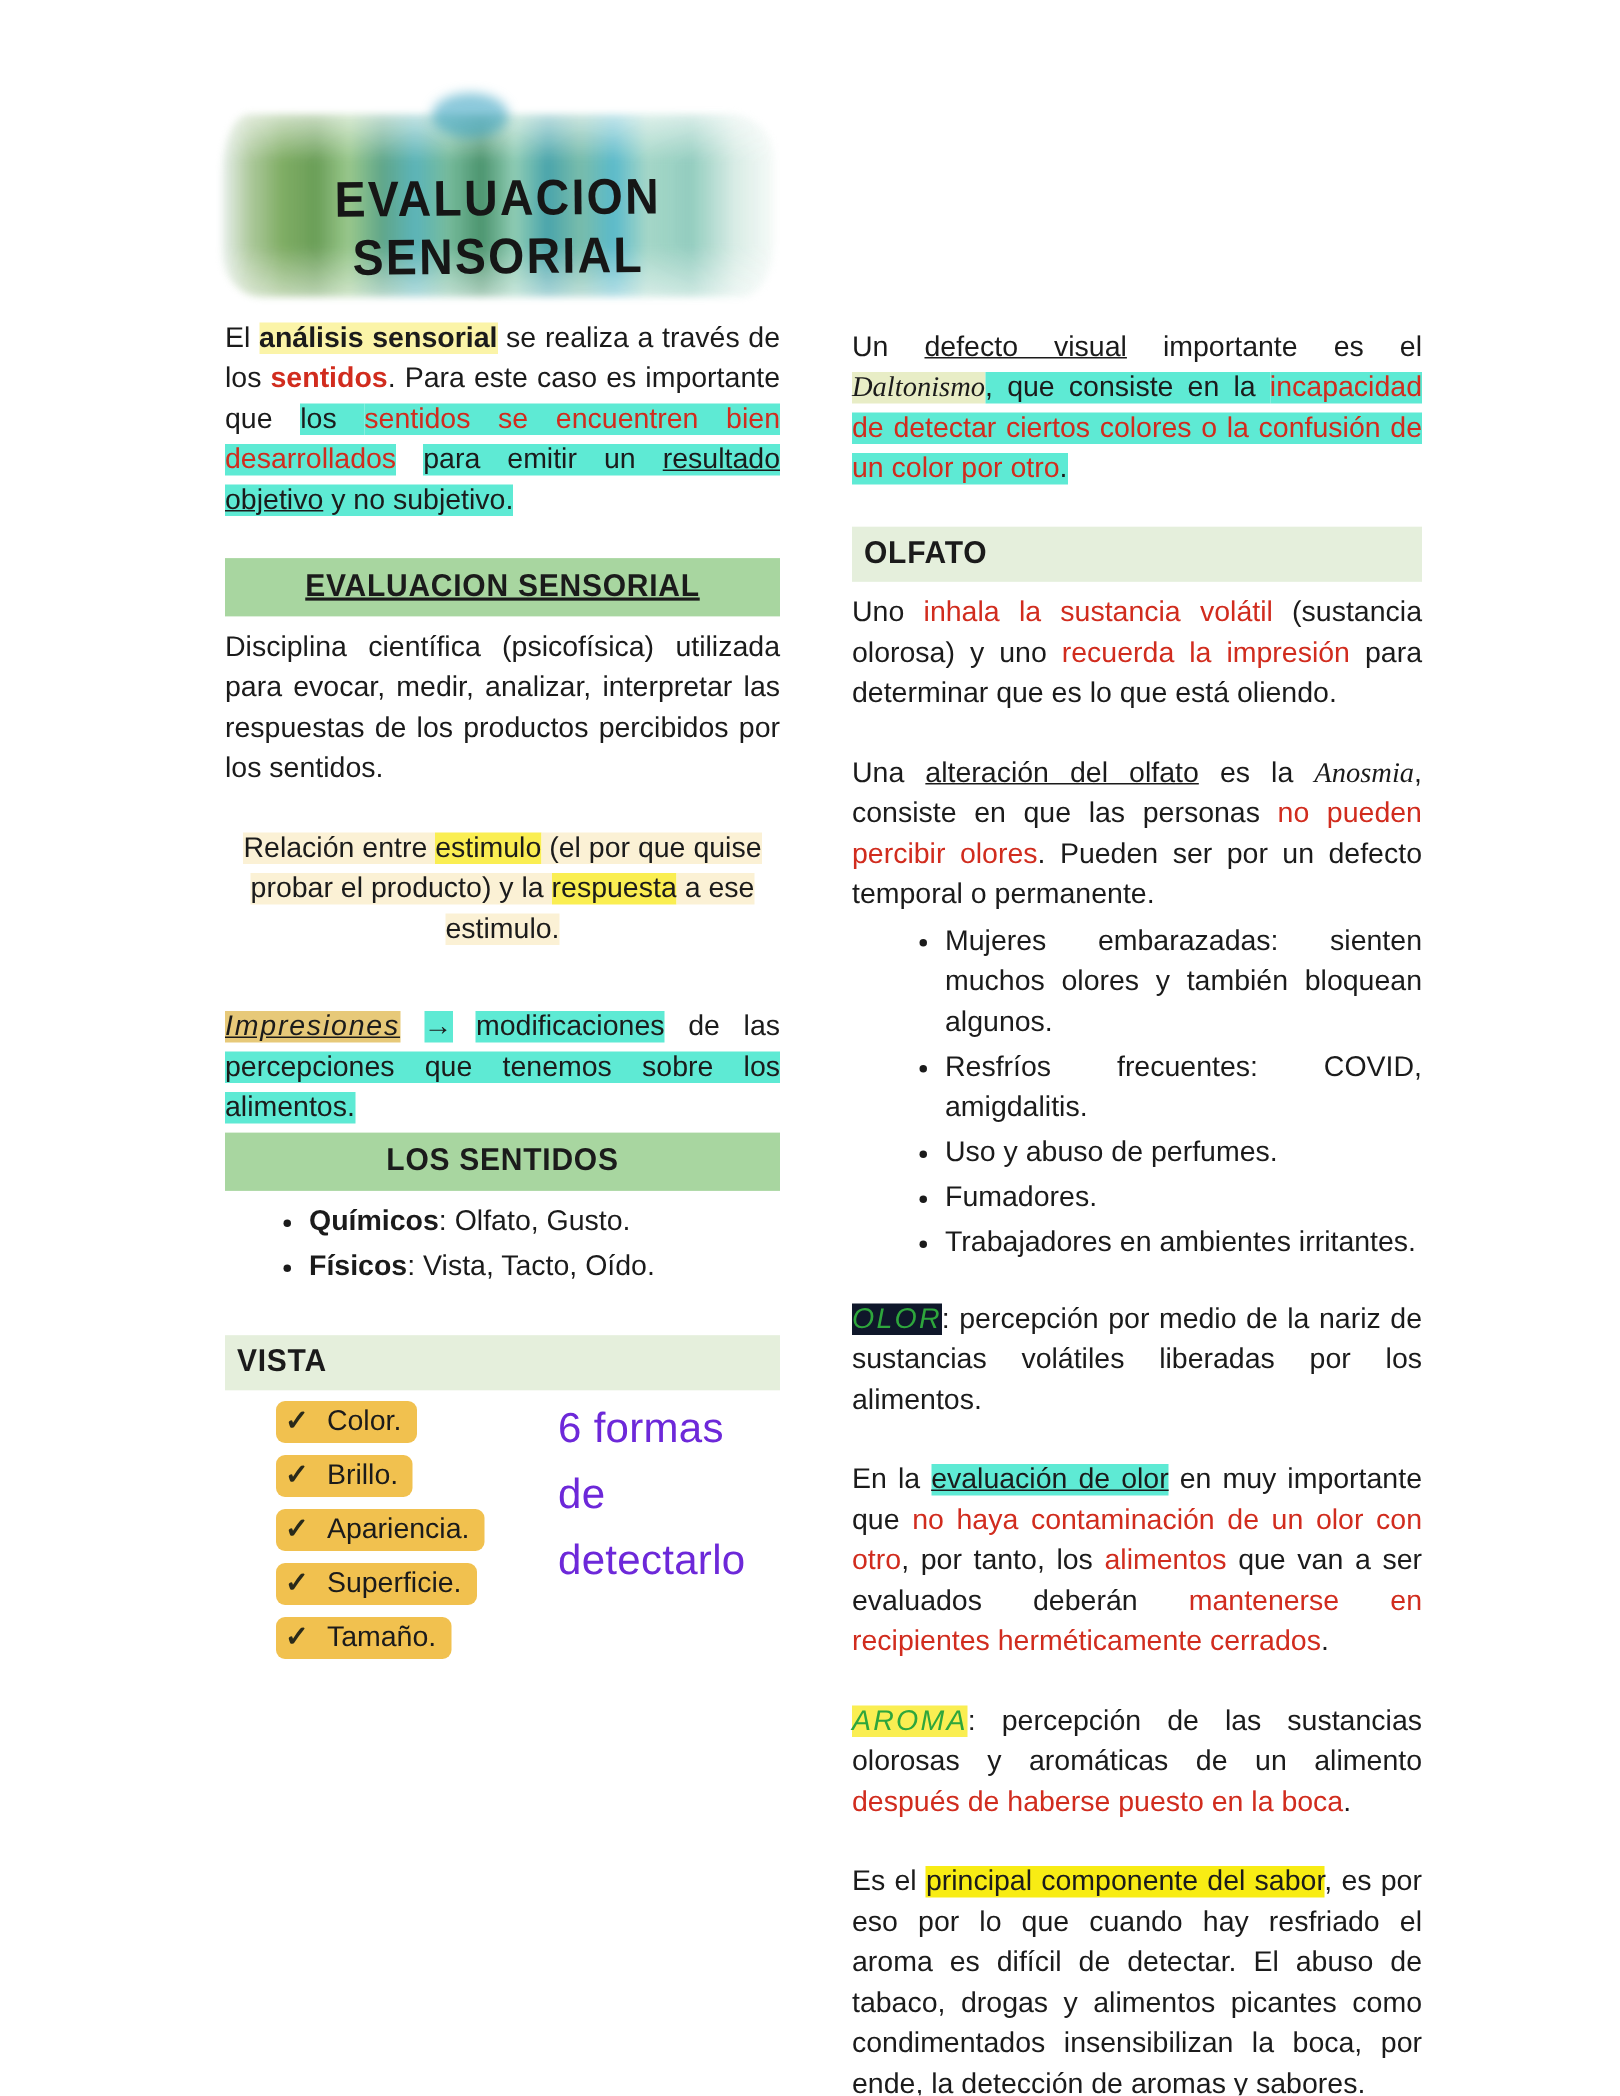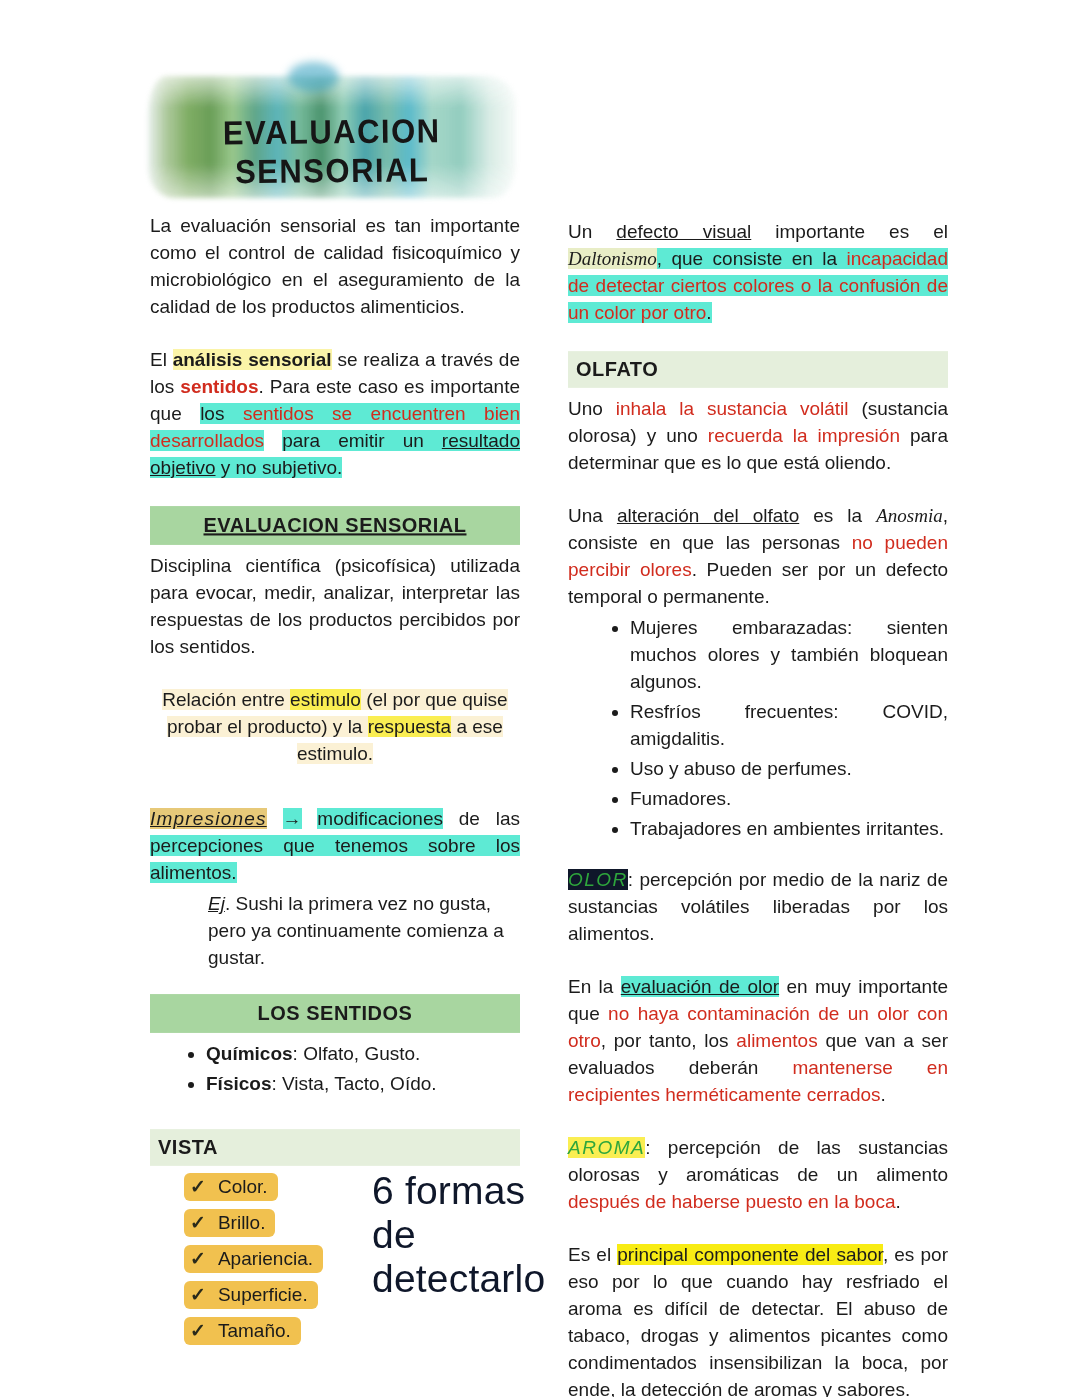--- a/index.html
+++ b/index.html
@@ -66,49 +66,47 @@
 
   .center{text-align:center;}
   .ej{padding-left:58px;text-align:left;margin-bottom:24px;}
 
   
   .detect-row{display:flex;align-items:flex-start;margin:4px 0 6px 0;}
   .checklist{flex:0 0 188px;margin-left:34px;}
   .check-item{display:inline-flex;align-items:center;gap:12px;background:#f1c14f;
     border-radius:6px;padding:0 10px 1px 6px;margin-bottom:8px;}
   .check-item .mark{font-weight:700;color:#2a2a1a;}
-  .bignote{font-size:39px;line-height:44px;color:#0f172a;width:186px;text-align:left;
+  .bignote{font-size:28px;line-height:44px;color:#6d28d9;width:186px;text-align:left;
     letter-spacing:.2px;margin-top:-4px;}
 
   .rtop{margin-top:6px;}
 </style>
 </head>
 <body>
 
 <div class="page">
 
   <div class="banner">
     <div class="banner-art"></div>
     <div class="banner-art2"></div>
     <div class="banner-title">EVALUACION SENSORIAL</div>
   </div>
 
   <div class="col col-left">
-    <p>La evaluación sensorial es tan importante como el control de calidad fisicoquímico y microbiológico en el aseguramiento de la calidad de los productos alimenticios.</p>
     <p><span>El </span><span class="bold hl-pyel">análisis sensorial</span><span> se realiza a través de los </span><span class="bold red">sentidos</span><span>. Para este caso es importante que </span><span class="hl-or">los </span><span class="hl-or red">sentidos se encuentren bien desarrollados</span><span> </span><span class="hl-or">para emitir un </span><span class="hl-or und">resultado objetivo</span><span class="hl-or"> y no </span><span class="hl-or">subjetivo.</span></p>
 
     <div class="gbox">
       <span class="und">EVALUACION SENSORIAL</span>
     </div>
     <p>Disciplina científica (psicofísica) utilizada para evocar, medir, analizar, interpretar las respuestas de los productos percibidos por los sentidos.</p>
 
     <p class="center" style="margin-bottom:38px;"><span class="hl-cream">Relación entre </span><span class="hl-yel">estimulo</span><span class="hl-cream"> (el por que quise probar el producto) y la </span><span class="hl-yel">respuesta</span><span class="hl-cream"> a ese estimulo.</span></p>
 
     <p class="tight"><span class="script und hl-tan">Impresiones</span><span>  </span><span class="hl-or">→</span><span>  </span><span class="hl-or">modificaciones</span><span> de las </span><span class="hl-or">percepciones que tenemos sobre los</span><span> </span><span class="hl-or">alimentos.</span></p>
-    <p class="ej"><span class="ital und">Ej</span><span>. Sushi la primera vez no gusta, pero ya continuamente comienza a gustar.</span></p>
 
     <div class="gbox">
       <span>LOS SENTIDOS</span>
     </div>
     <ul class="senses">
       <li><span class="bold">Químicos</span><span>: Olfato, Gusto.</span></li>
       <li><span class="bold">Físicos</span><span>: Vista, Tacto, Oído.</span></li>
     </ul>
 
     <div class="gbar">VISTA</div>

